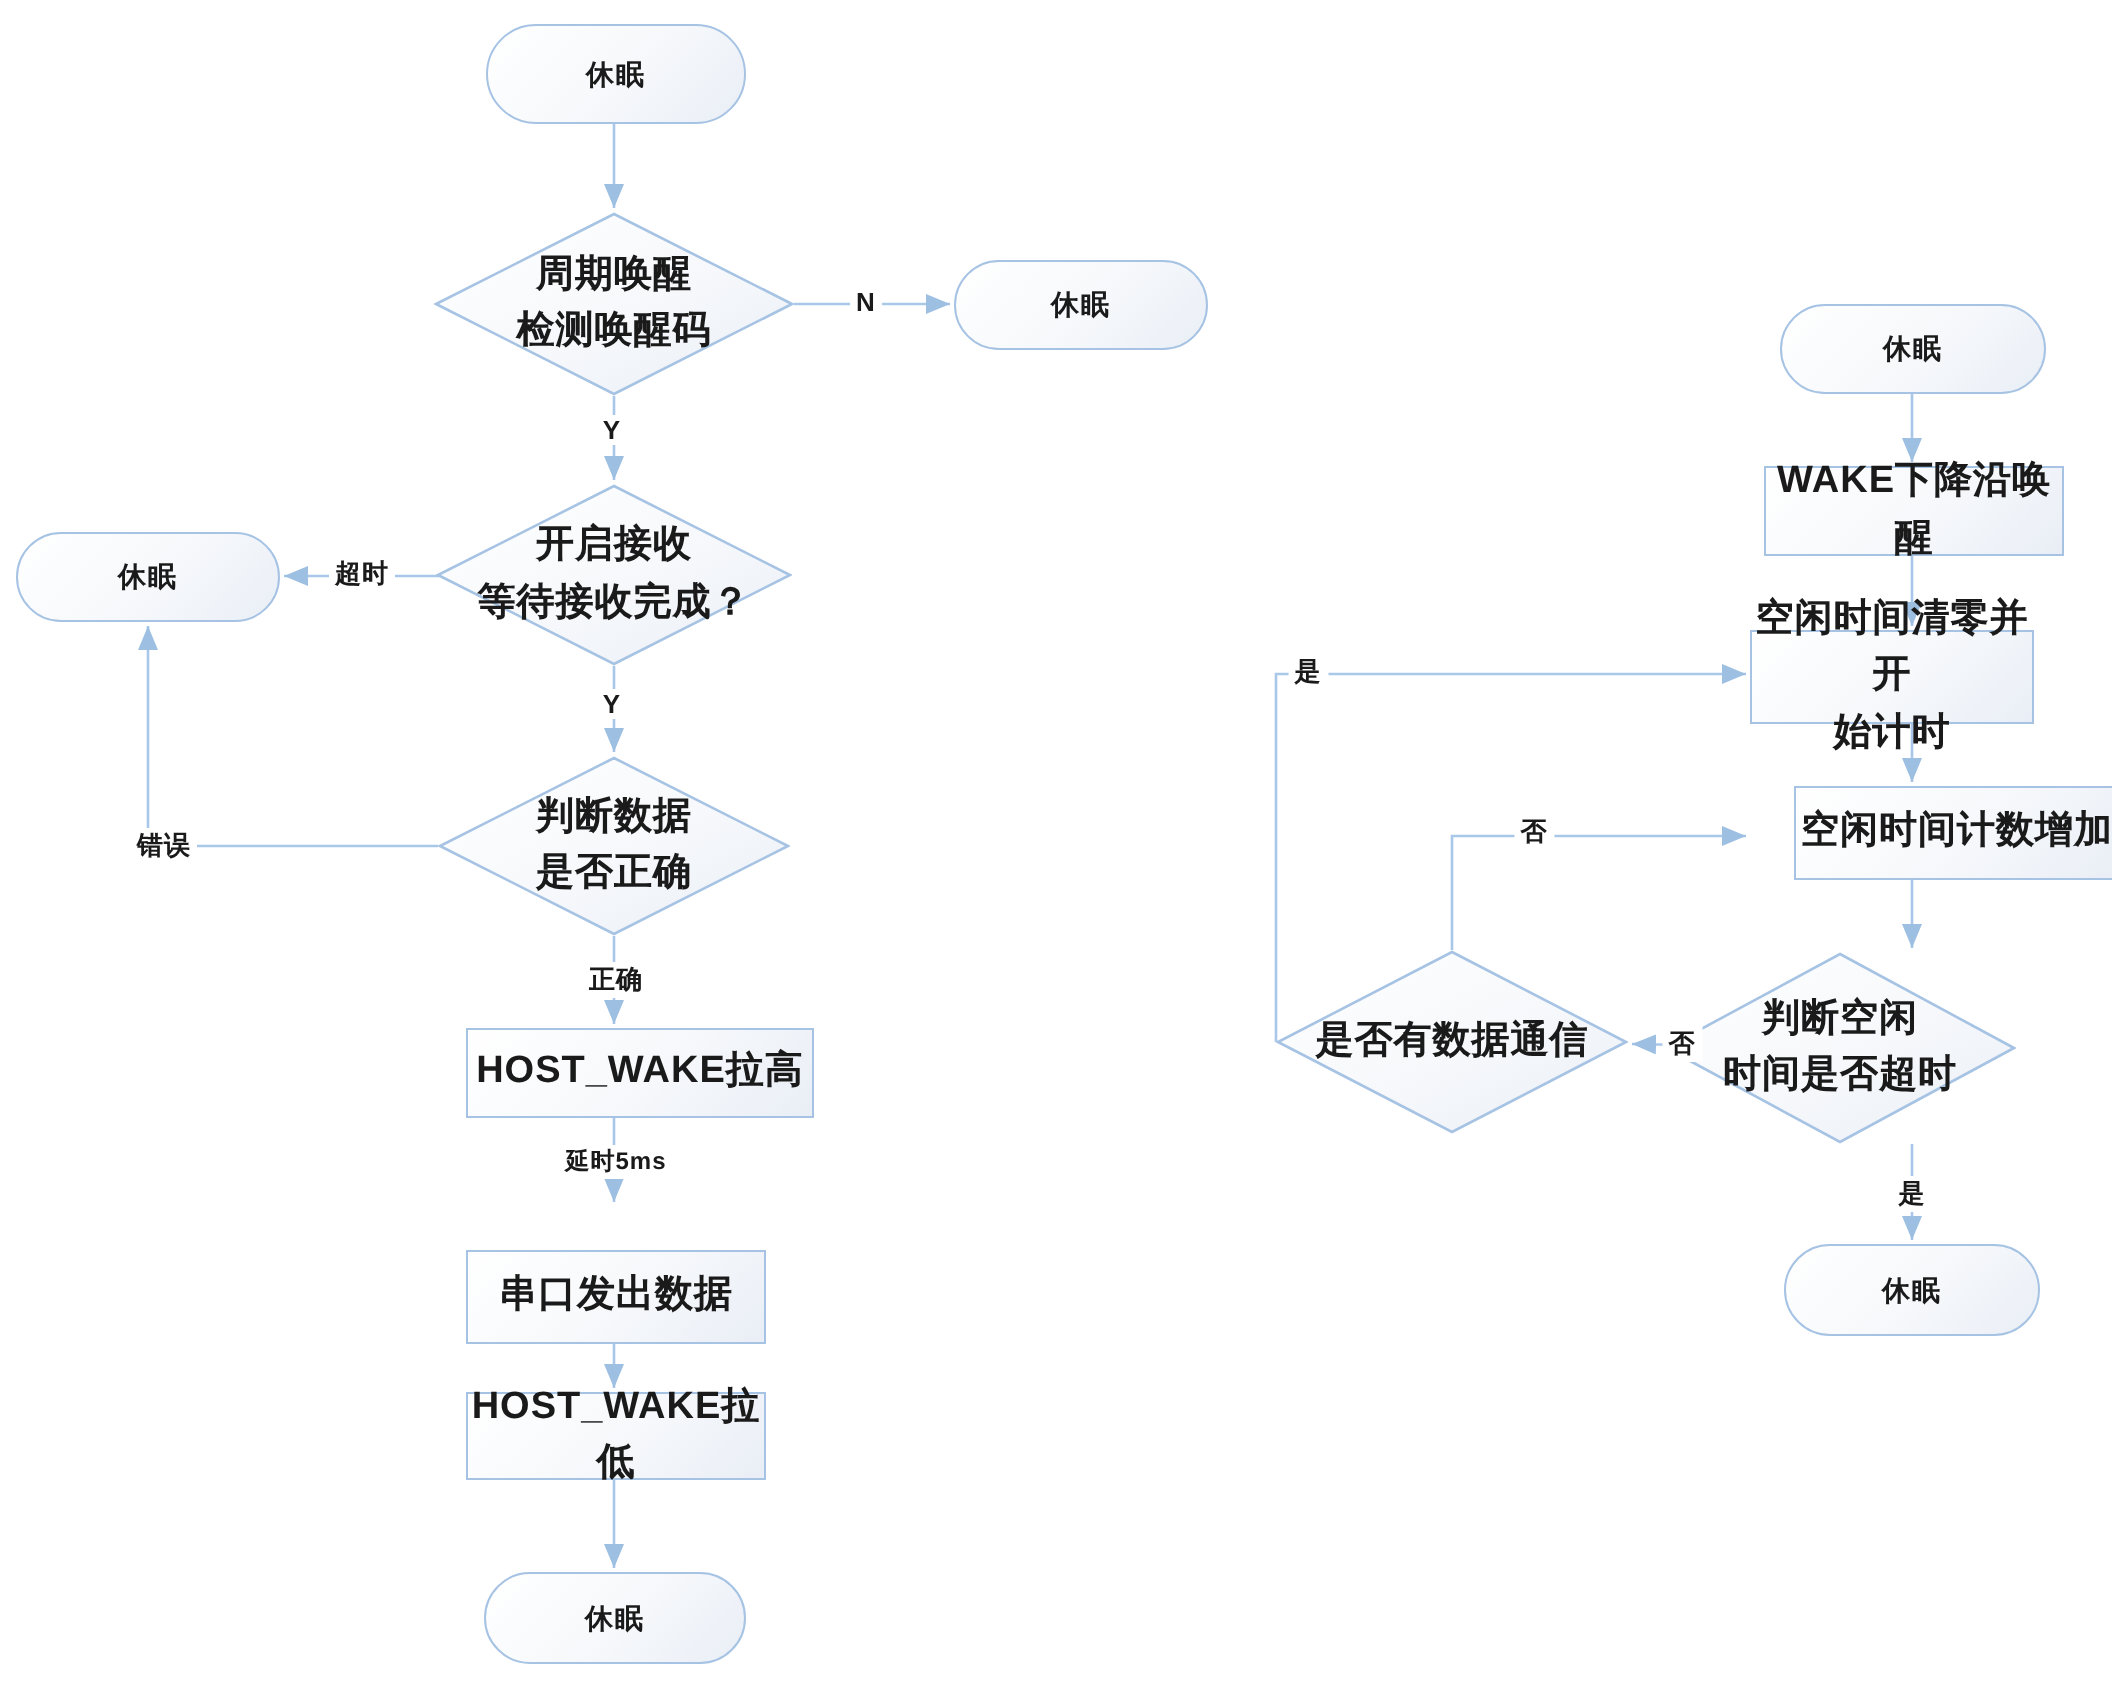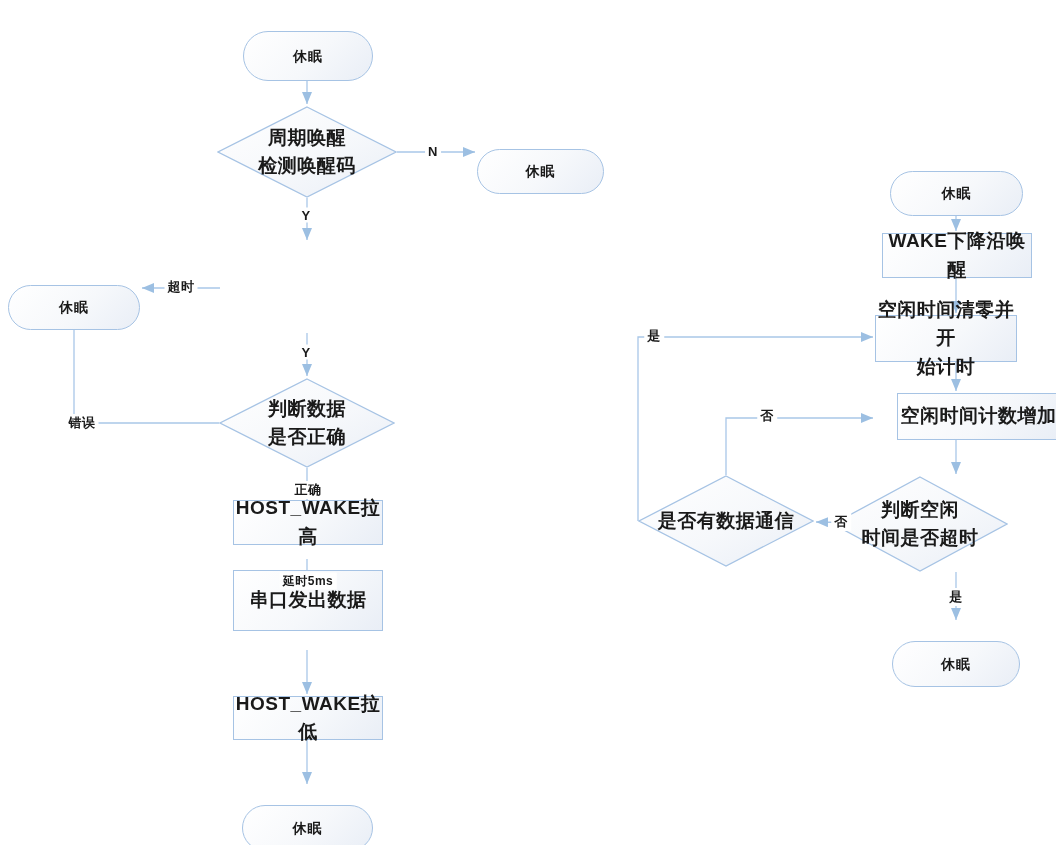--- a/index.html
+++ b/index.html
@@ -36,21 +36,20 @@
     position: absolute;
     display: flex;
     align-items: center;
     justify-content: center;
     box-sizing: border-box;
   }
   .stadium {
     border: 1.3px solid var(--border, #a6c3e4);
     border-radius: 999px;
     background: linear-gradient(135deg, #ffffff 0%, #f6f8fb 55%, #e9eef6 100%);
-    margin-top: 19px;
   }
   .rect {
     border: 1.3px solid var(--border, #a6c3e4);
     background: linear-gradient(135deg, #ffffff 0%, #f6f8fb 55%, #e9eef6 100%);
   }
   .diamond { background: transparent; }
   .diamond svg {
     position: absolute;
     left: 0; top: 0;
     width: 100%; height: 100%;
@@ -133,38 +132,45 @@
       <polygon class="shape-poly" points="90,1 179,46 90,91 1,46"></polygon>
     </svg>
     <span class="node-text">周期唤醒
 检测唤醒码</span>
   </div>
 
   <div class="node stadium" style="left:477px;top:130px;width:127px;height:45px">
     <span class="node-text">休眠</span>
   </div>
 
+  <div class="node diamond" style="left:218px;top:242px;width:178px;height:91px">
+    <svg viewBox="0 0 178 91">
+      <polygon class="shape-poly" points="89,1 177,45.5 89,90 1,45.5"></polygon>
+    </svg>
+    <span class="node-text">开启接收
+等待接收完成？</span>
+  </div>
 
   <div class="node stadium" style="left:8px;top:266px;width:132px;height:45px">
     <span class="node-text">休眠</span>
   </div>
 
   <div class="node diamond" style="left:219px;top:378px;width:176px;height:90px">
     <svg viewBox="0 0 176 90">
       <polygon class="shape-poly" points="88,1 175,45 88,89 1,45"></polygon>
     </svg>
     <span class="node-text">判断数据
 是否正确</span>
   </div>
 
-  <div class="node rect" style="left:233px;top:500px;width:150px;height:45px">
+  <div class="node rect" style="left:233px;top:514px;width:174px;height:45px">
     <span class="node-text">HOST_WAKE拉高</span>
   </div>
 
-  <div class="node rect" style="left:233px;top:570px;width:150px;height:61px">
+  <div class="node rect" style="left:233px;top:625px;width:150px;height:47px">
     <span class="node-text">串口发出数据</span>
   </div>
 
   <div class="node rect" style="left:233px;top:696px;width:150px;height:44px">
     <span class="node-text">HOST_WAKE拉低</span>
   </div>
 
   <div class="node stadium" style="left:242px;top:786px;width:131px;height:46px">
     <span class="node-text">休眠</span>
   </div>

